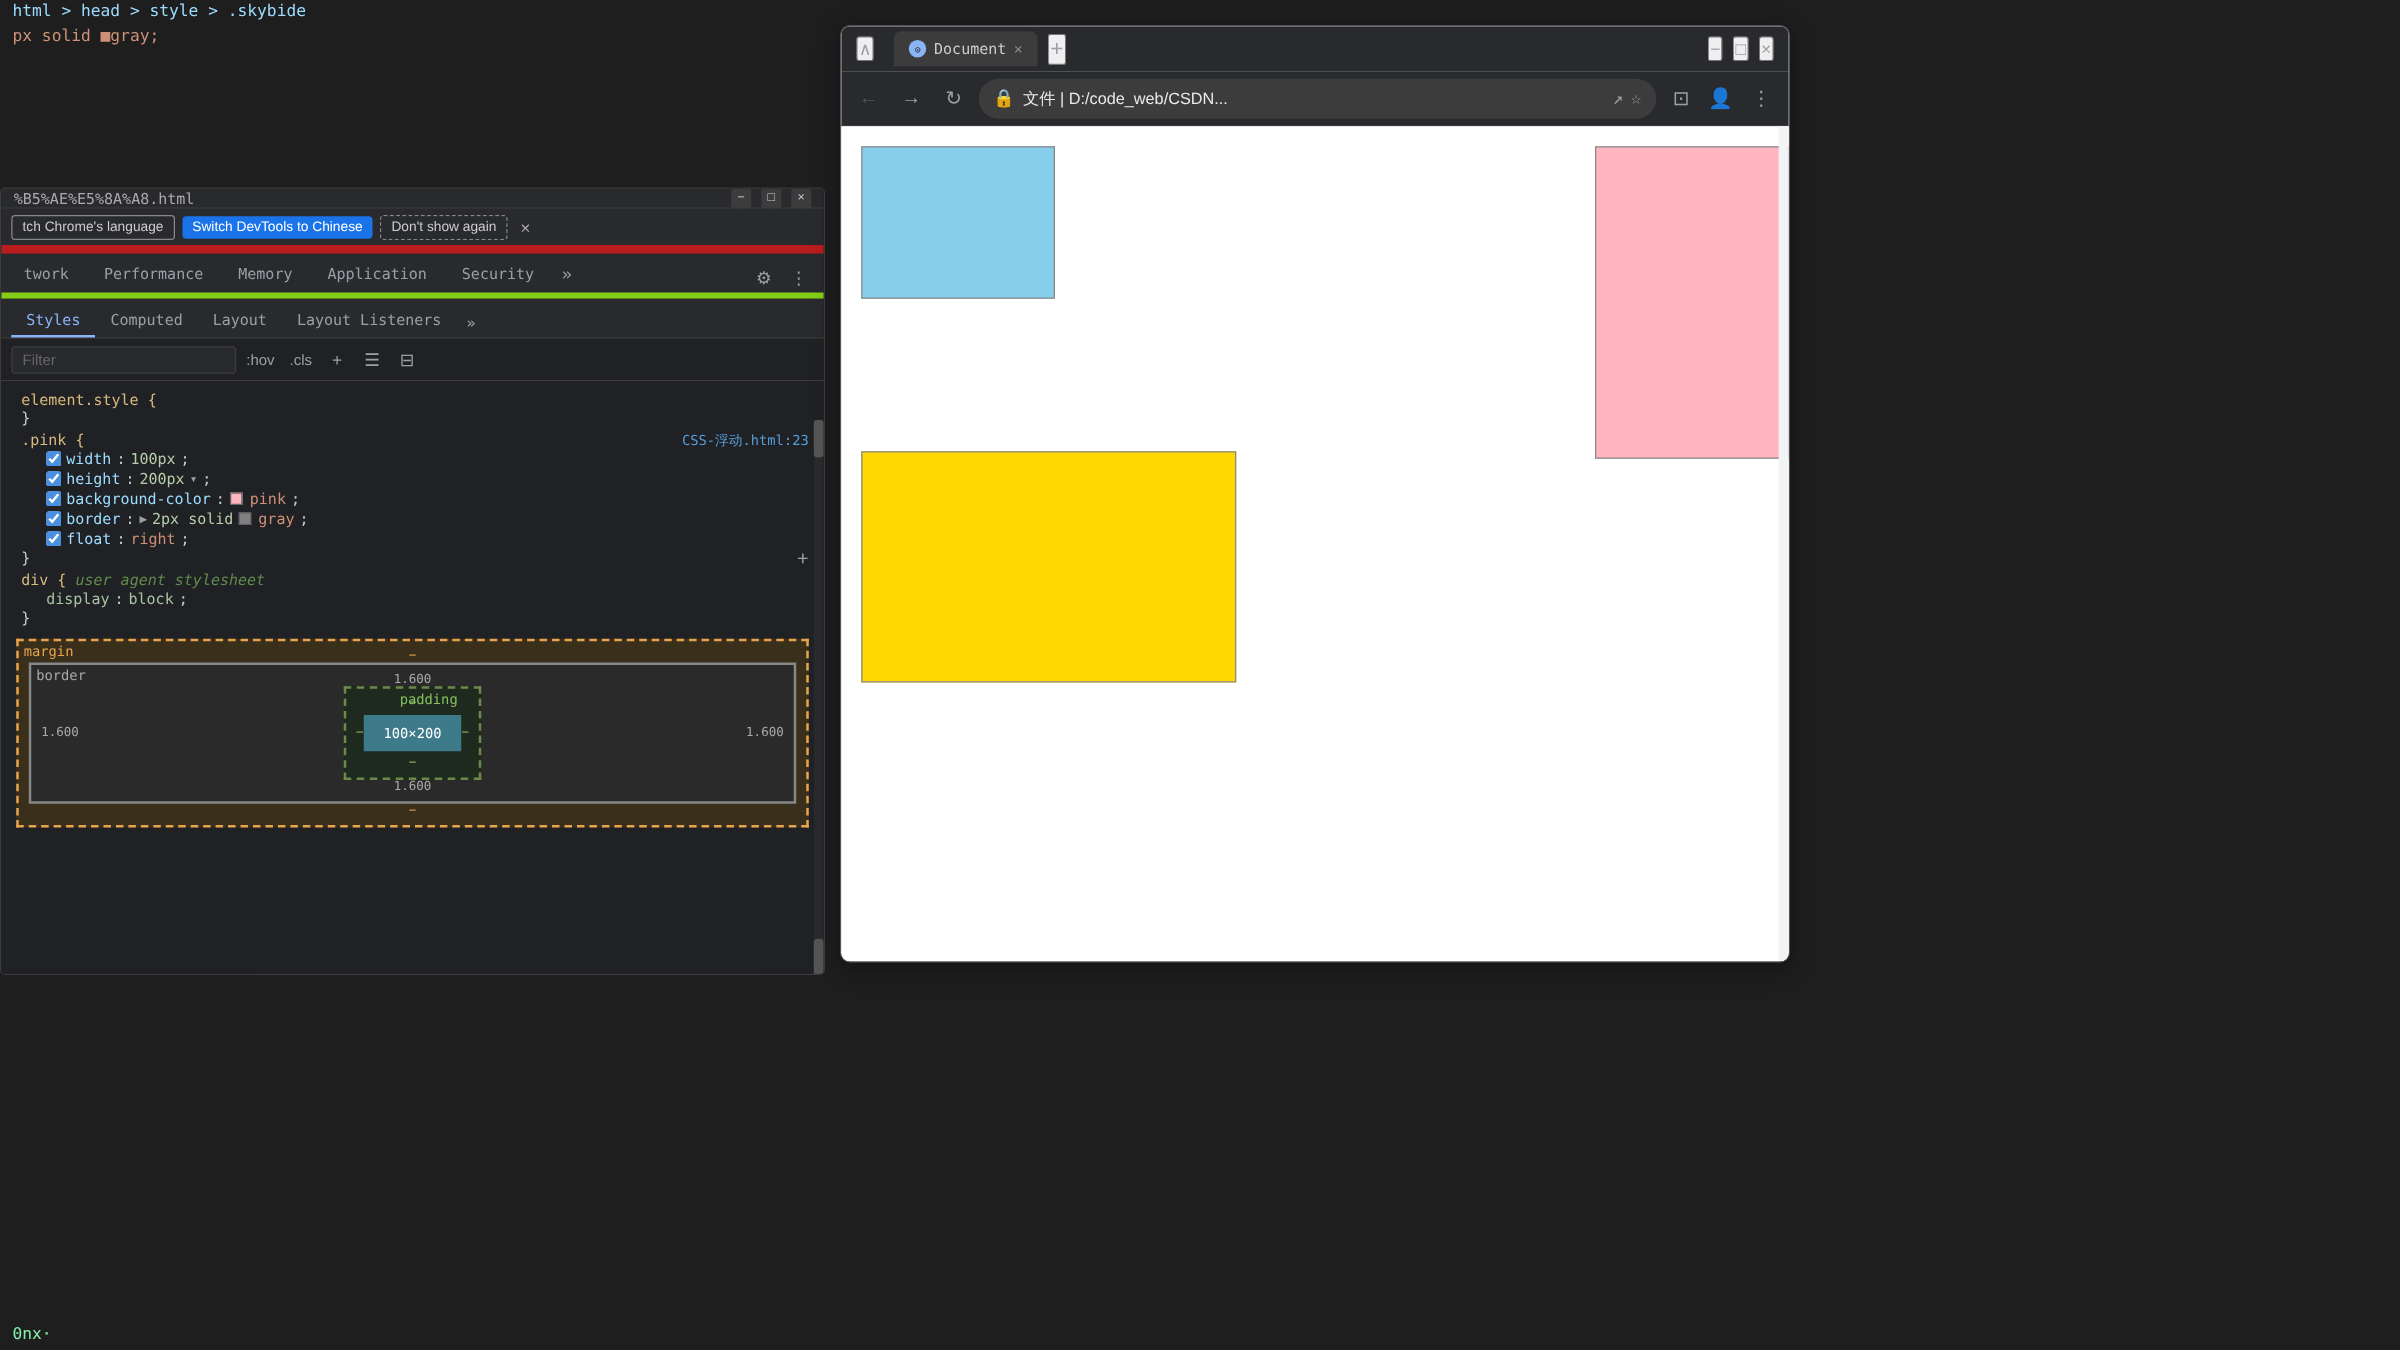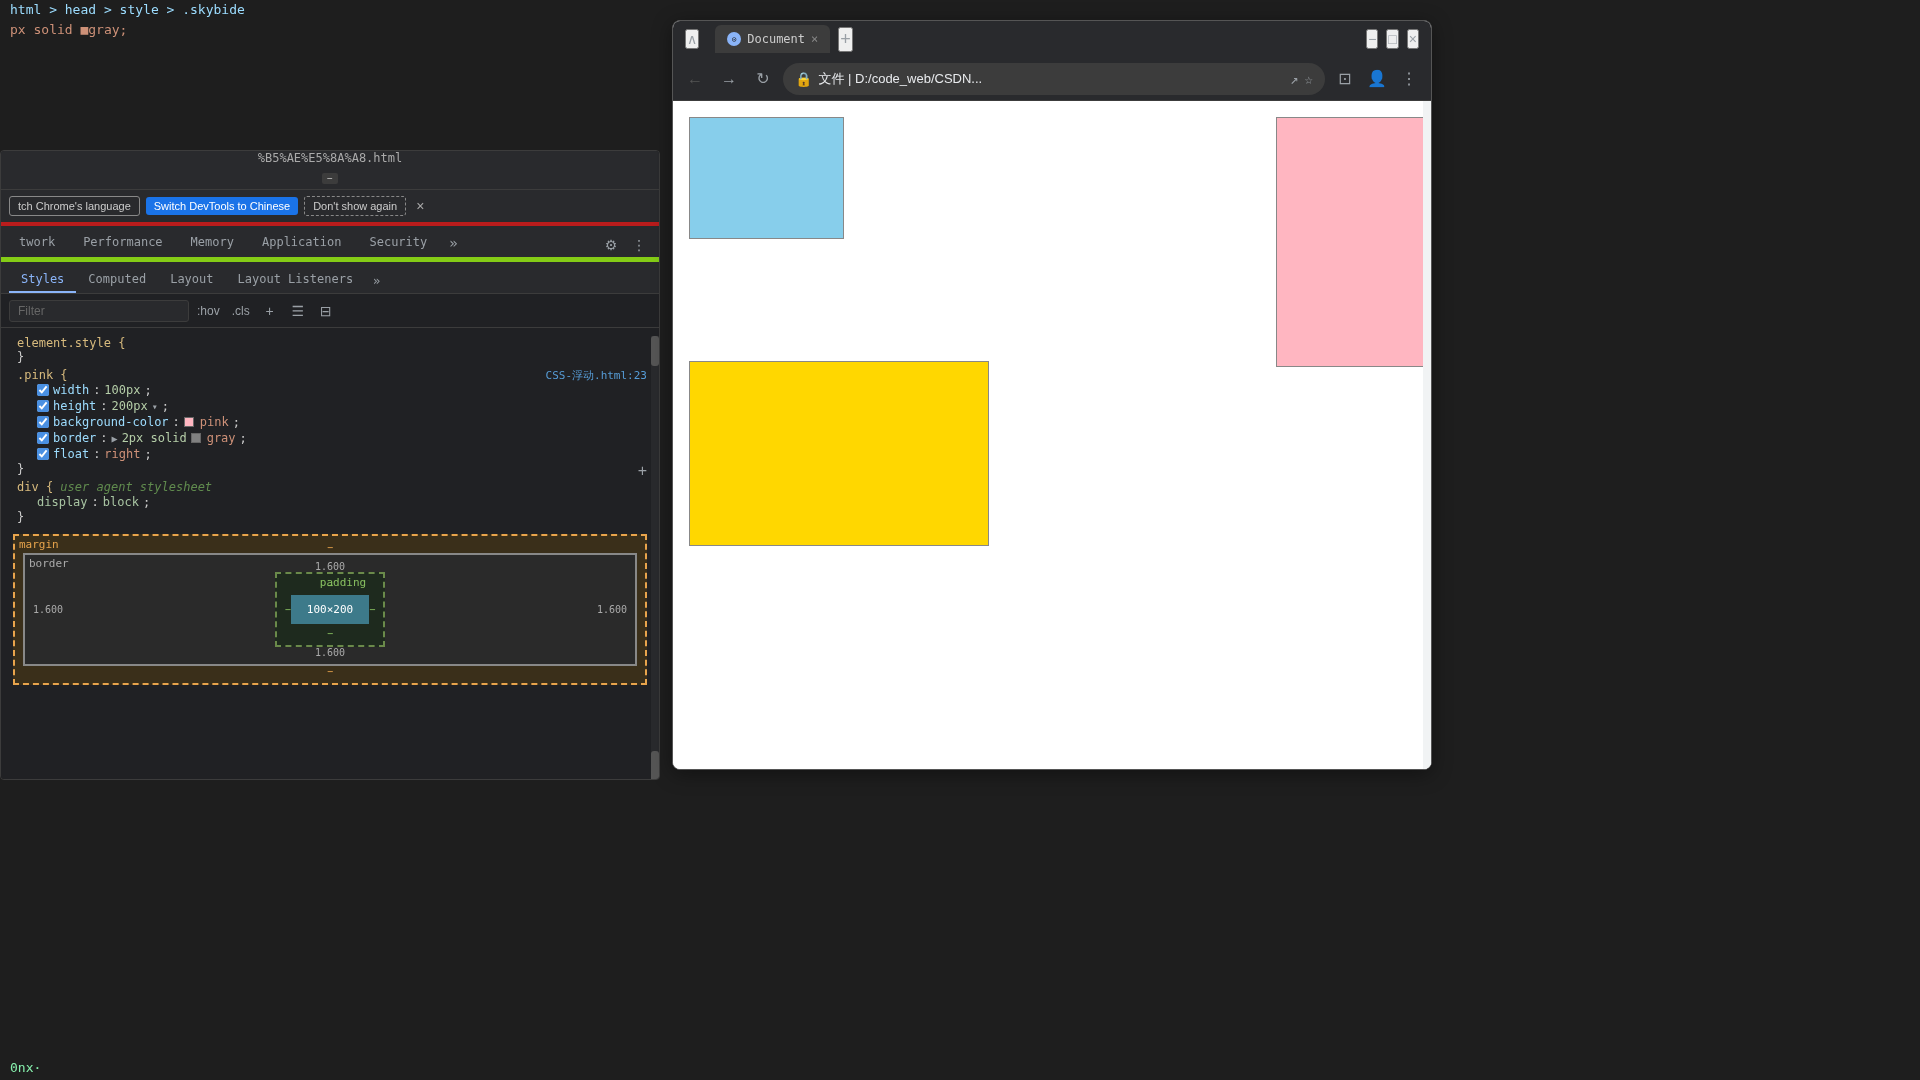--- a/index.html
+++ b/index.html
@@ -51,27 +51,26 @@
       border: 1px solid #3c3c3c;
       border-radius: 4px;
       overflow: hidden;
       display: flex;
       flex-direction: column;
     }
 
     
     .devtools-titlebar {
       background: #292a2d;
-      height: 39px;
+      height: 16px;
       display: flex;
       align-items: center;
       padding: 0 10px;
       gap: 8px;
       border-bottom: 1px solid #3c3c3c;
-      flex-direction: column;
     }
     .titlebar-url {
       color: #aaa;
       font-size: 12px;
       flex: 1;
     }
     .window-btn {
       width: 16px; height: 16px;
       border-radius: 2px;
       border: none;
@@ -83,21 +82,21 @@
     }
 
     
     .language-bar {
       background: #292a2d;
       height: 36px;
       display: flex;
       align-items: center;
       padding: 0 8px;
       gap: 6px;
-      border-bottom: 4px solid #b91c1c;
+      border-bottom: 7px solid #b91c1c;
     }
     .lang-btn-outline {
       border: 1px solid #888;
       background: transparent;
       color: #ccc;
       font-size: 11px;
       padding: 3px 8px;
       border-radius: 3px;
       cursor: pointer;
     }

